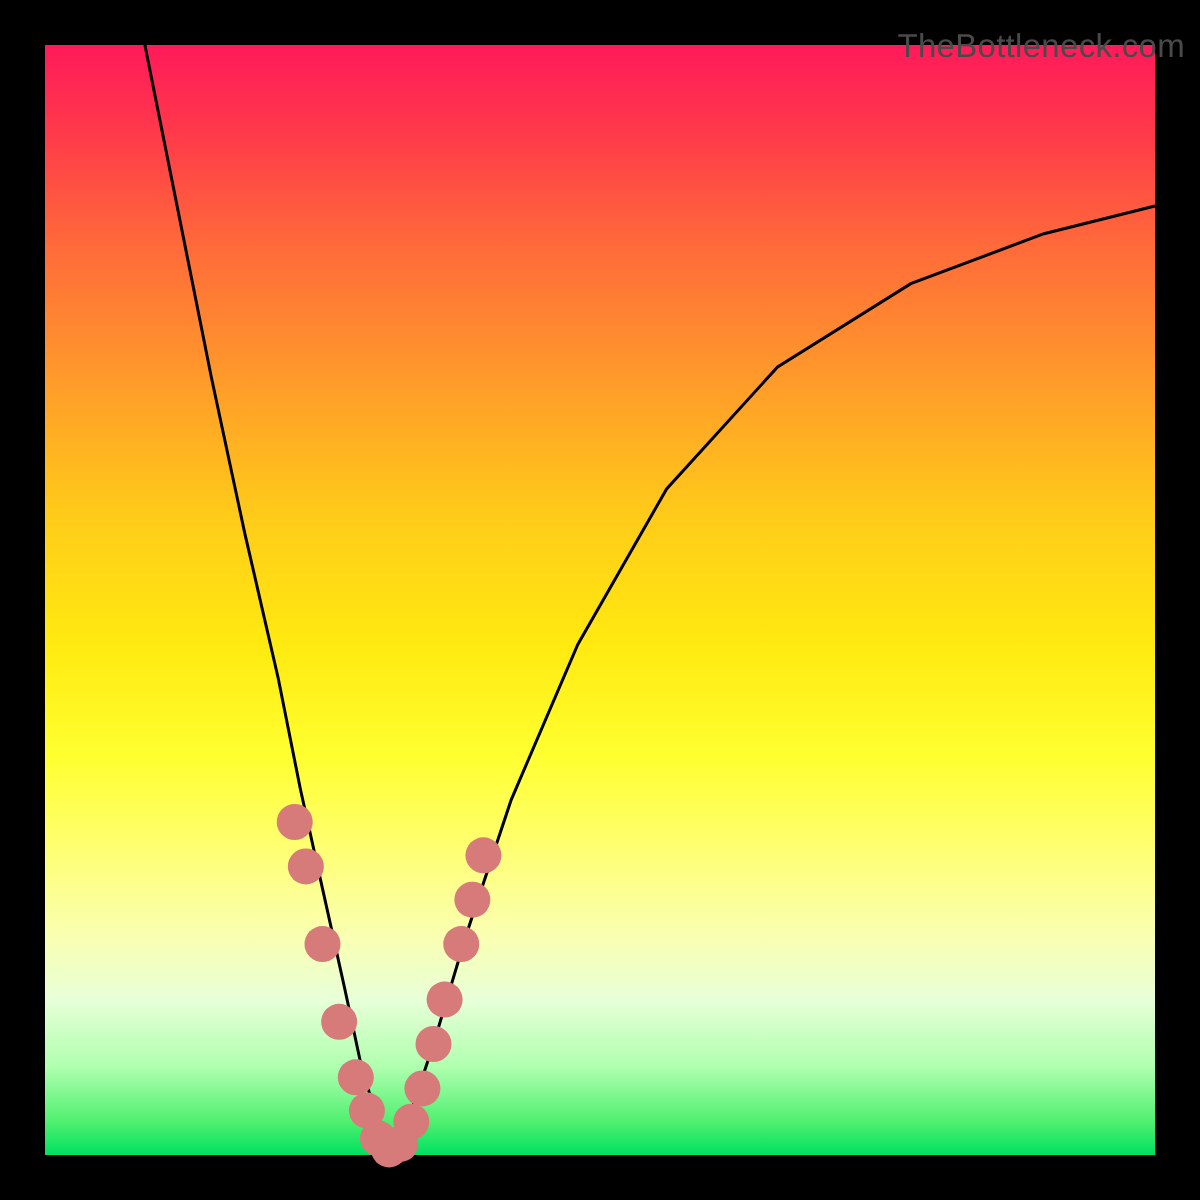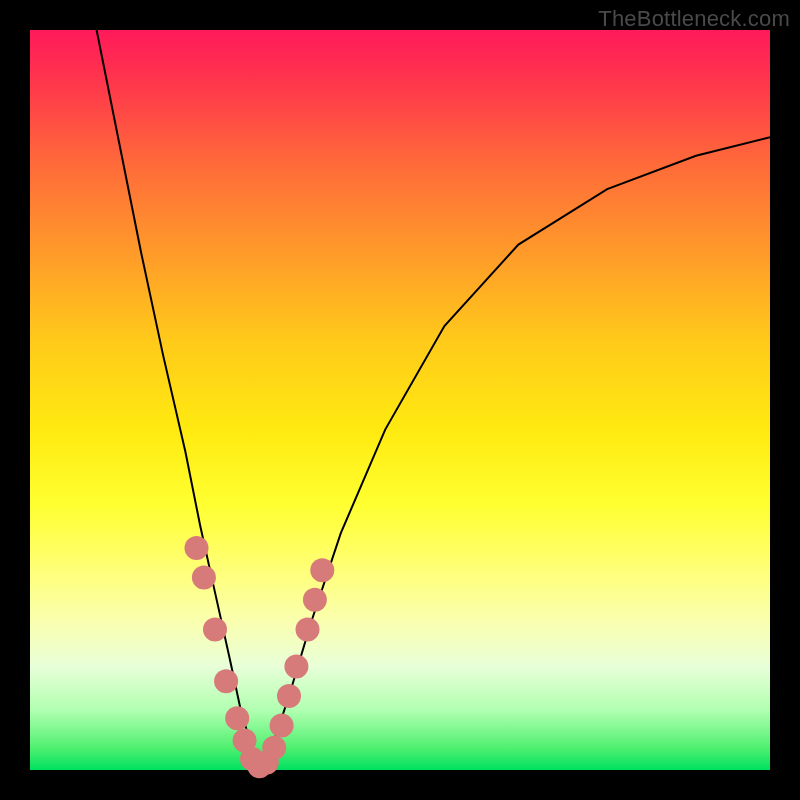--- a/index.html
+++ b/index.html
@@ -27,21 +27,21 @@
       #ffff70 72%,
       #faffb0 80%,
       #e8ffd8 86%,
       #b0ffb0 92%,
       #50f070 97%,
       #00e060 100%
     );
   }
   .watermark {
     position: absolute;
-    top: 6px;
+    top: 18px;
     right: 10px;
     color: #4a4a4a;
     font-size: 22px;
     font-weight: 500;
     letter-spacing: 0.2px;
   }
   svg.overlay {
     position: absolute;
     left: 0; top: 0;
     width: 740px;

